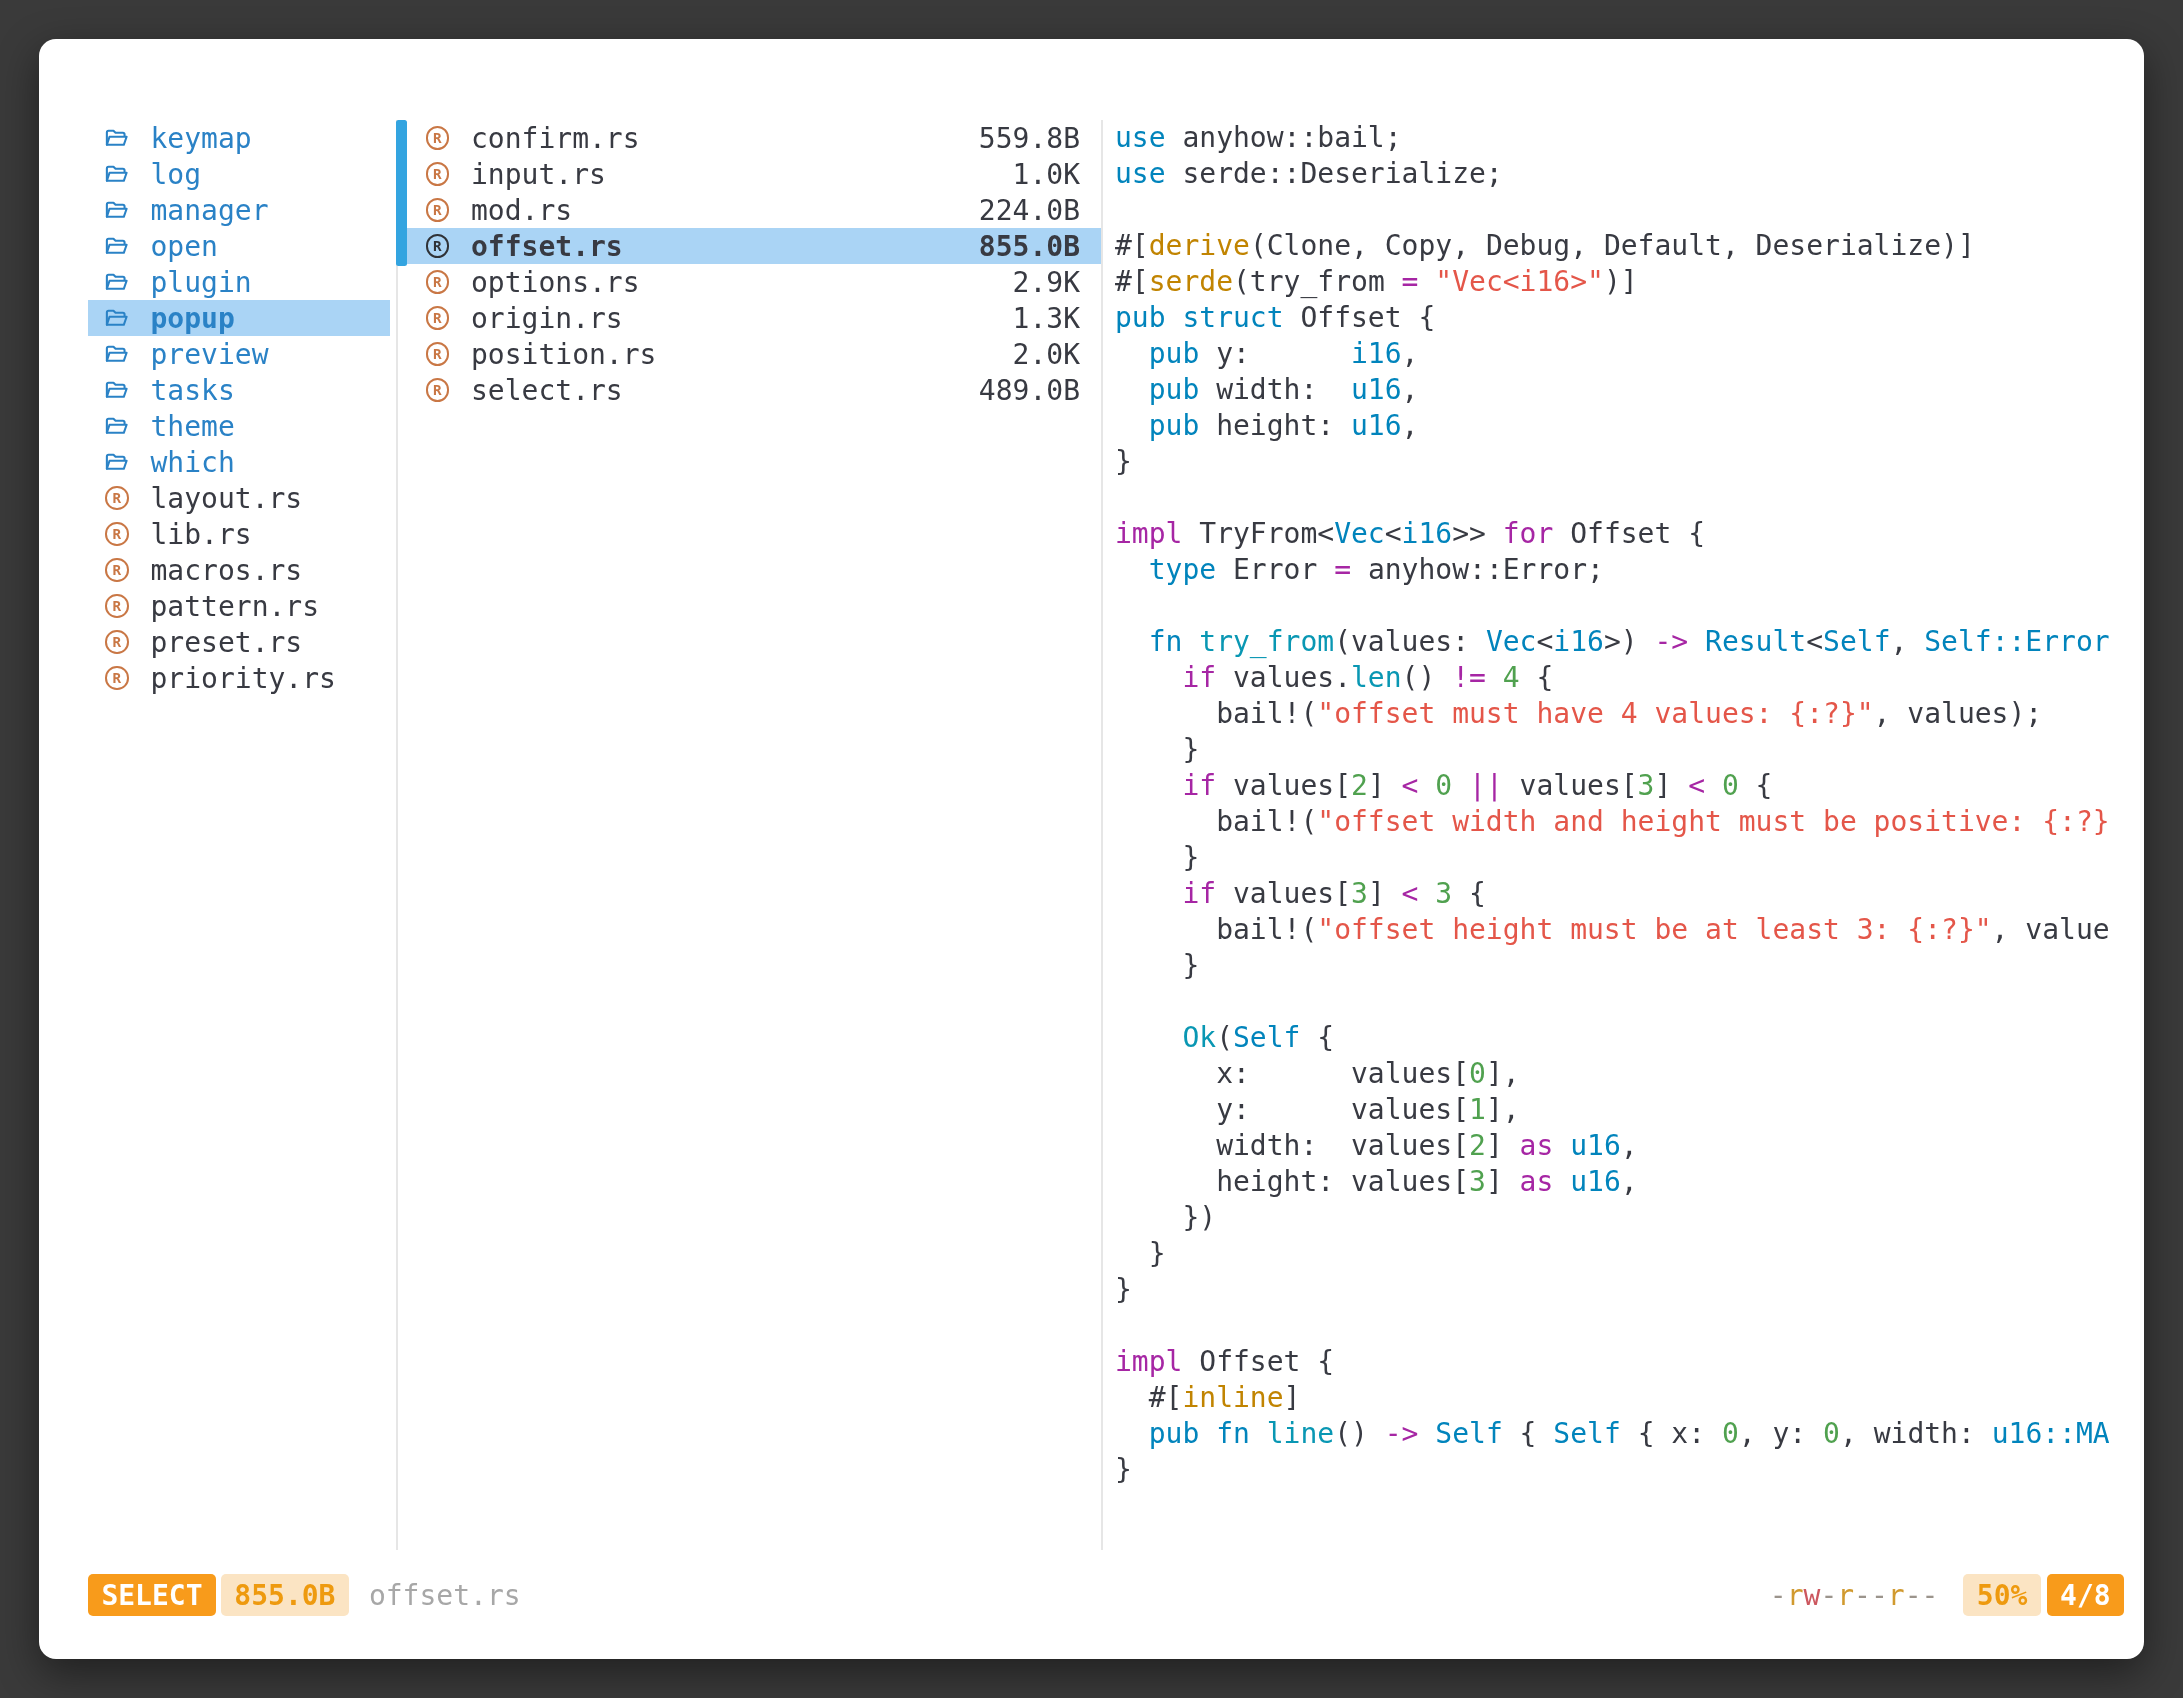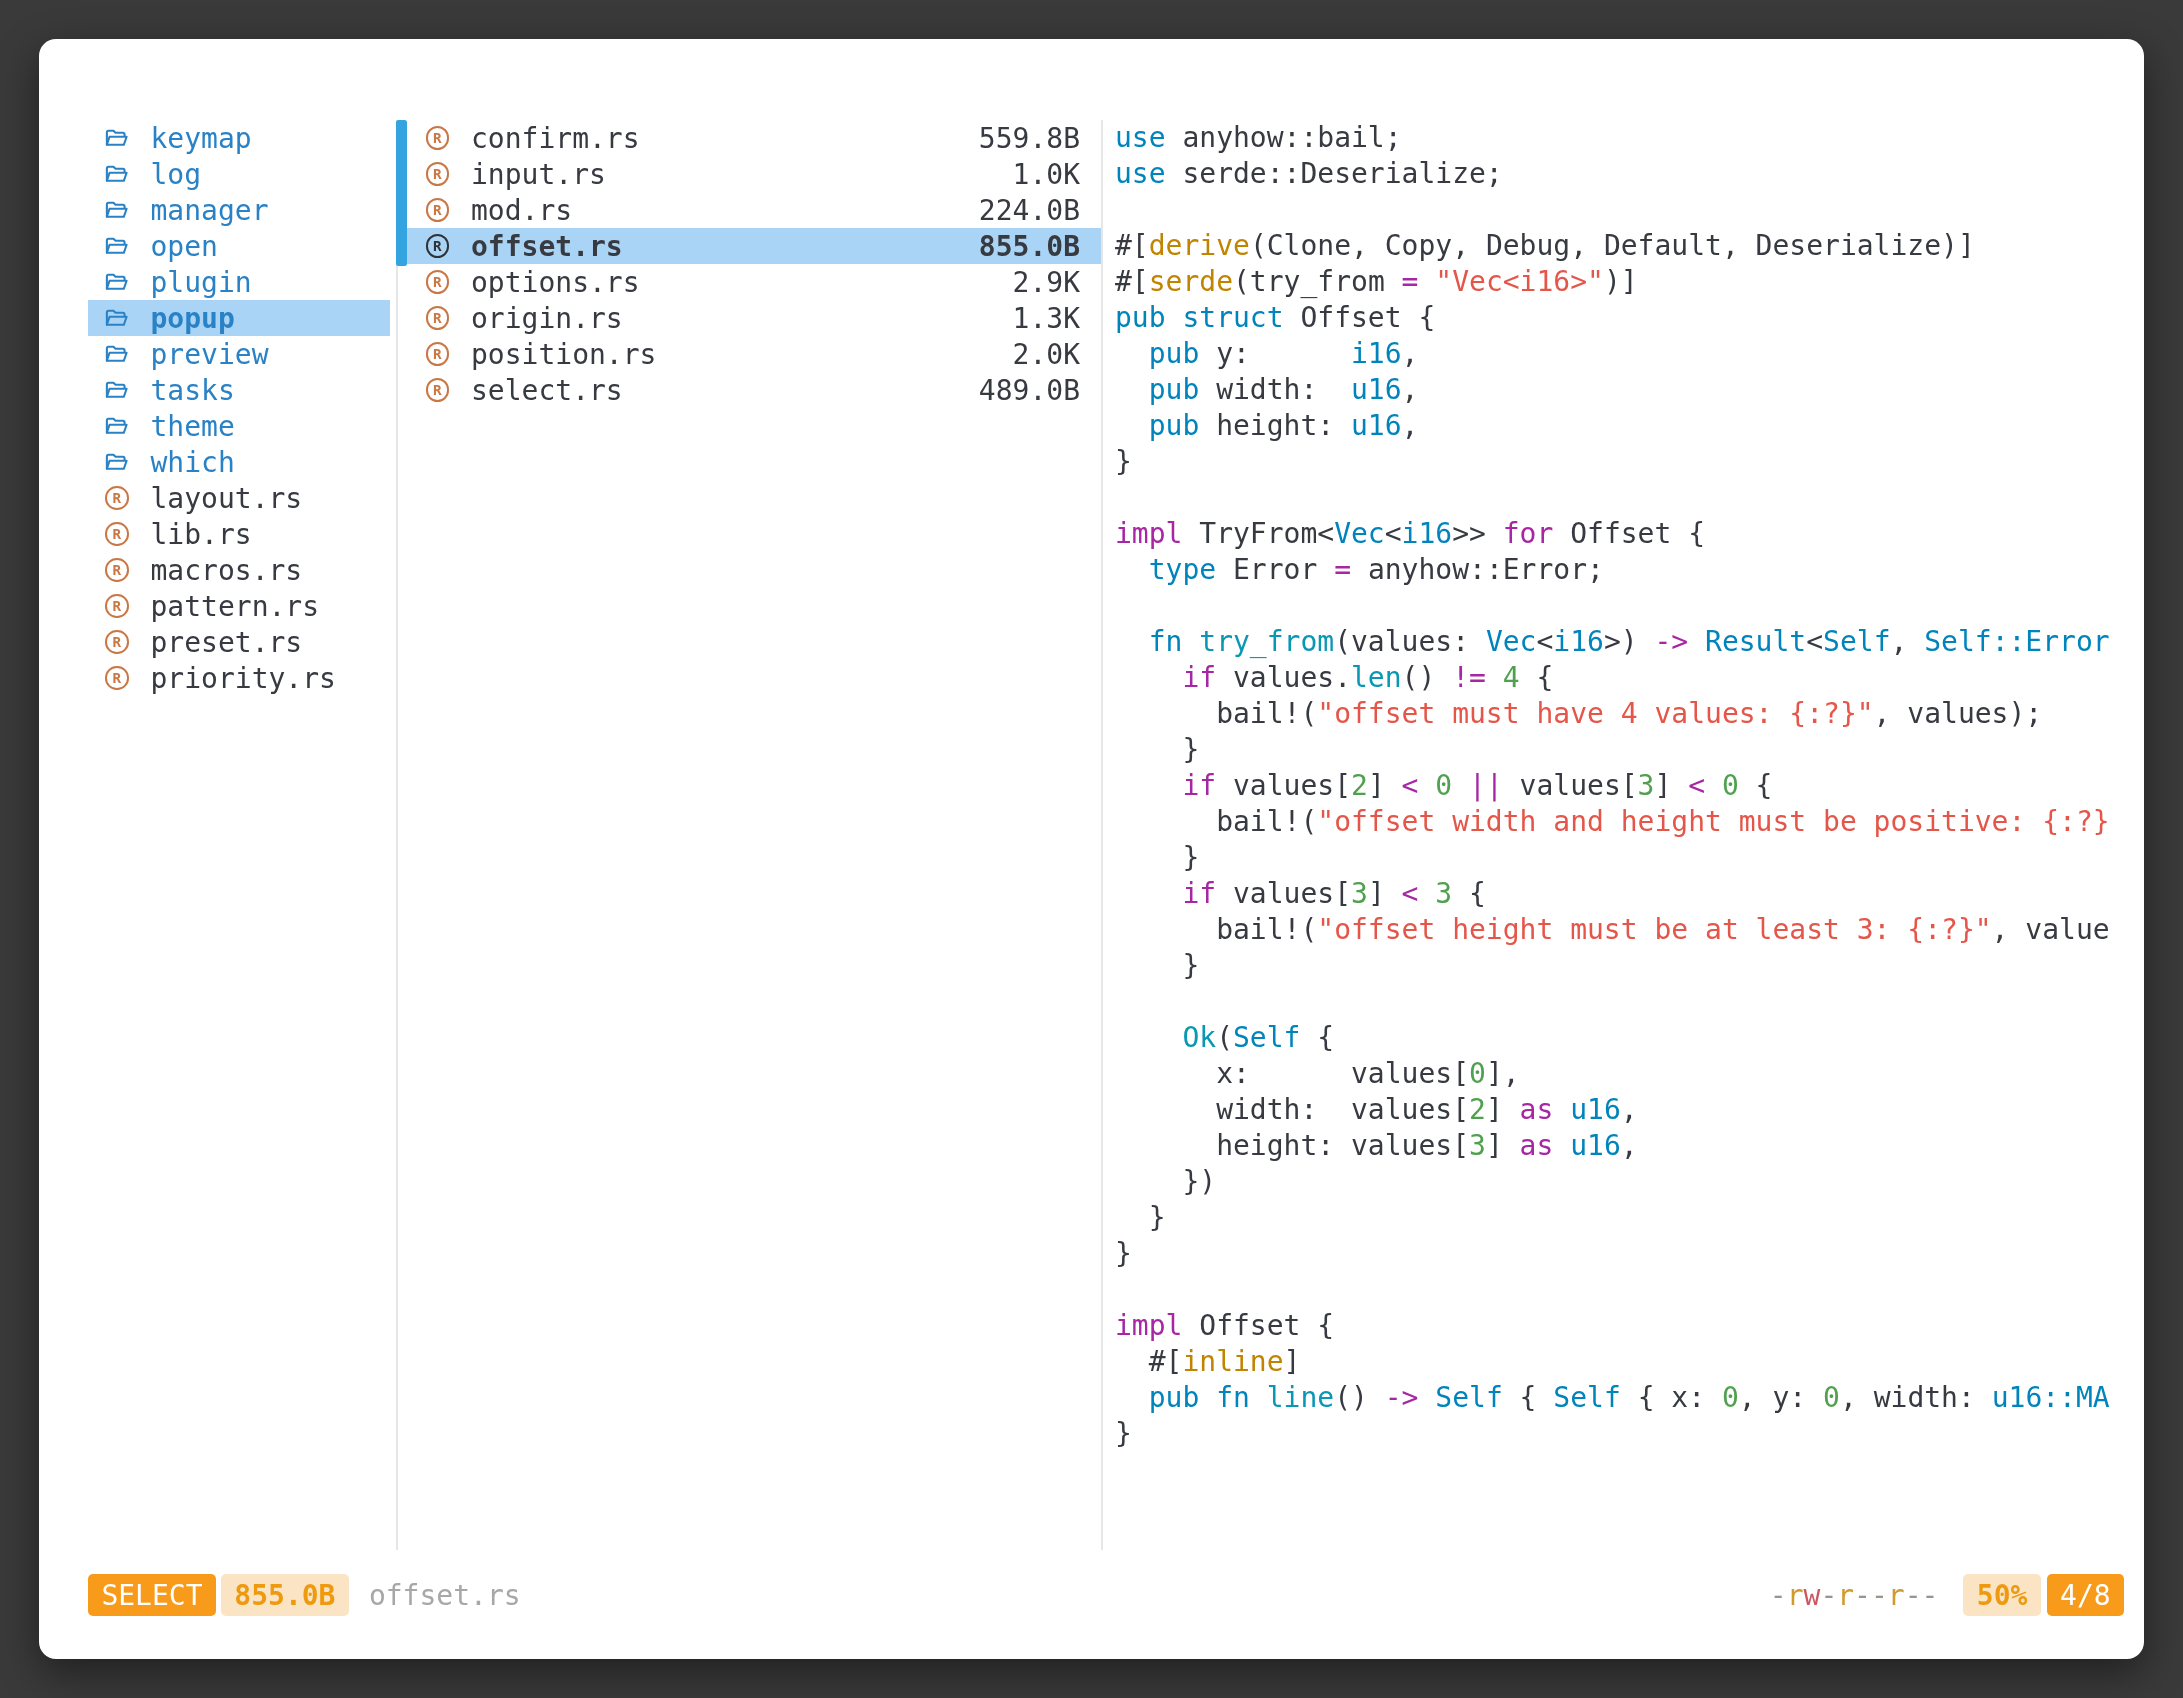--- a/index.html
+++ b/index.html
@@ -51,21 +51,21 @@
   .tok-num { color:#50a14f; }
   .tok-attr{ color:#c18401; }
   .tok-fnc { color:#0997b3; }
   .tok-pln { color:#383a42; }
   .statusbar {
     position:absolute; left:49px; right:20px; bottom:43px; height:42px;
     display:flex; align-items:center; justify-content:space-between;
   }
   .status-left, .status-right { display:flex; align-items:center; }
   .badge { height:42px; display:flex; align-items:center; border-radius:5px; padding:0 13.4px; }
-  .badge-solid { background:#f89b1b; color:#ffffff; font-weight:normal; }
+  .badge-solid { background:#f89b1b; color:#ffffff; font-weight:bold; }
   .badge-soft  { background:#fbe4c3; color:#ee9a0f; font-weight:bold; }
   .status-left .badge-soft { margin-left:5px; }
   .status-filename { color:#a7a7a7; margin-left:20px; }
   .permissions { margin-right:25px; white-space:pre; }
   .status-right .badge-solid { margin-left:5.9px; }
   .perm-dash { color:#9b948c; }
   .perm-r { color:#d19a2f; }
   .perm-w { color:#cc575f; }
 </style>
 </head>
@@ -236,20 +236,21 @@
           <div class="code-line"><span class="tok-pln">    }</span></div>
           <div class="code-line"><span class="tok-pln">    </span><span class="tok-pur">if</span><span class="tok-pln"> values[</span><span class="tok-num">2</span><span class="tok-pln">] </span><span class="tok-pur">&lt;</span><span class="tok-pln"> </span><span class="tok-num">0</span><span class="tok-pln"> </span><span class="tok-pur">||</span><span class="tok-pln"> values[</span><span class="tok-num">3</span><span class="tok-pln">] </span><span class="tok-pur">&lt;</span><span class="tok-pln"> </span><span class="tok-num">0</span><span class="tok-pln"> {</span></div>
           <div class="code-line"><span class="tok-pln">      bail!(</span><span class="tok-str">"offset width and height must be positive: {:?}</span></div>
           <div class="code-line"><span class="tok-pln">    }</span></div>
           <div class="code-line"><span class="tok-pln">    </span><span class="tok-pur">if</span><span class="tok-pln"> values[</span><span class="tok-num">3</span><span class="tok-pln">] </span><span class="tok-pur">&lt;</span><span class="tok-pln"> </span><span class="tok-num">3</span><span class="tok-pln"> {</span></div>
           <div class="code-line"><span class="tok-pln">      bail!(</span><span class="tok-str">"offset height must be at least 3: {:?}"</span><span class="tok-pln">, value</span></div>
           <div class="code-line"><span class="tok-pln">    }</span></div>
           <div class="code-line">&nbsp;</div>
           <div class="code-line"><span class="tok-pln">    </span><span class="tok-fnc">Ok</span><span class="tok-pln">(</span><span class="tok-typ">Self</span><span class="tok-pln"> {</span></div>
           <div class="code-line"><span class="tok-pln">      x:      values[</span><span class="tok-num">0</span><span class="tok-pln">],</span></div>
+          <div class="code-line"><span class="tok-pln">      y:      values[</span><span class="tok-num">1</span><span class="tok-pln">],</span></div>
           <div class="code-line"><span class="tok-pln">      width:  values[</span><span class="tok-num">2</span><span class="tok-pln">] </span><span class="tok-pur">as</span><span class="tok-pln"> </span><span class="tok-typ">u16</span><span class="tok-pln">,</span></div>
           <div class="code-line"><span class="tok-pln">      height: values[</span><span class="tok-num">3</span><span class="tok-pln">] </span><span class="tok-pur">as</span><span class="tok-pln"> </span><span class="tok-typ">u16</span><span class="tok-pln">,</span></div>
           <div class="code-line"><span class="tok-pln">    })</span></div>
           <div class="code-line"><span class="tok-pln">  }</span></div>
           <div class="code-line"><span class="tok-pln">}</span></div>
           <div class="code-line">&nbsp;</div>
           <div class="code-line"><span class="tok-pur">impl</span><span class="tok-pln"> Offset {</span></div>
           <div class="code-line"><span class="tok-pln">  #[</span><span class="tok-attr">inline</span><span class="tok-pln">]</span></div>
           <div class="code-line"><span class="tok-pln">  </span><span class="tok-kw">pub fn</span><span class="tok-pln"> </span><span class="tok-fnc">line</span><span class="tok-pln">() </span><span class="tok-pur">-&gt;</span><span class="tok-pln"> </span><span class="tok-typ">Self</span><span class="tok-pln"> { </span><span class="tok-typ">Self</span><span class="tok-pln"> { x: </span><span class="tok-num">0</span><span class="tok-pln">, y: </span><span class="tok-num">0</span><span class="tok-pln">, width: </span><span class="tok-typ">u16::MA</span></div>
           <div class="code-line"><span class="tok-pln">}</span></div>

